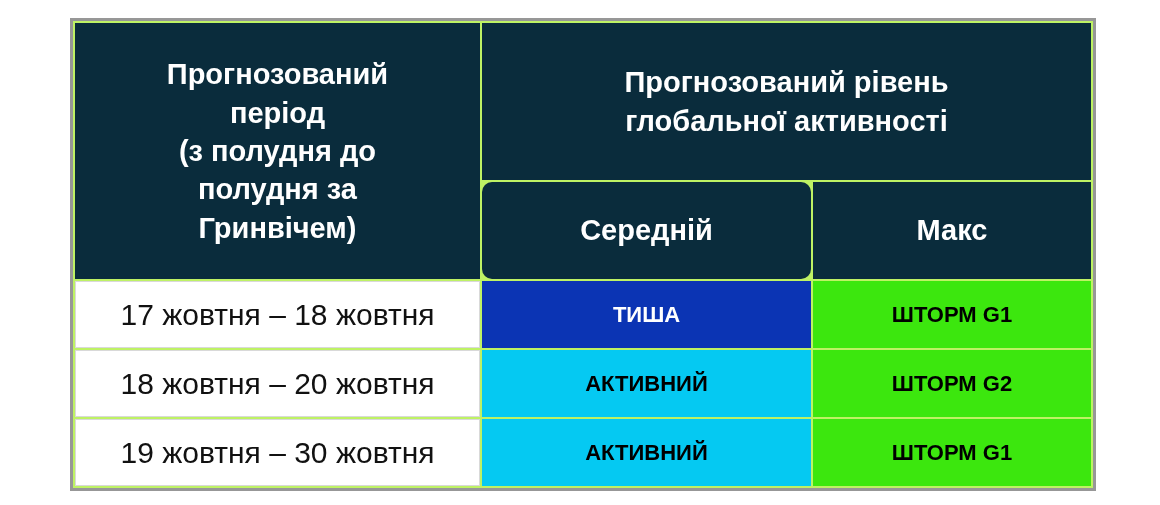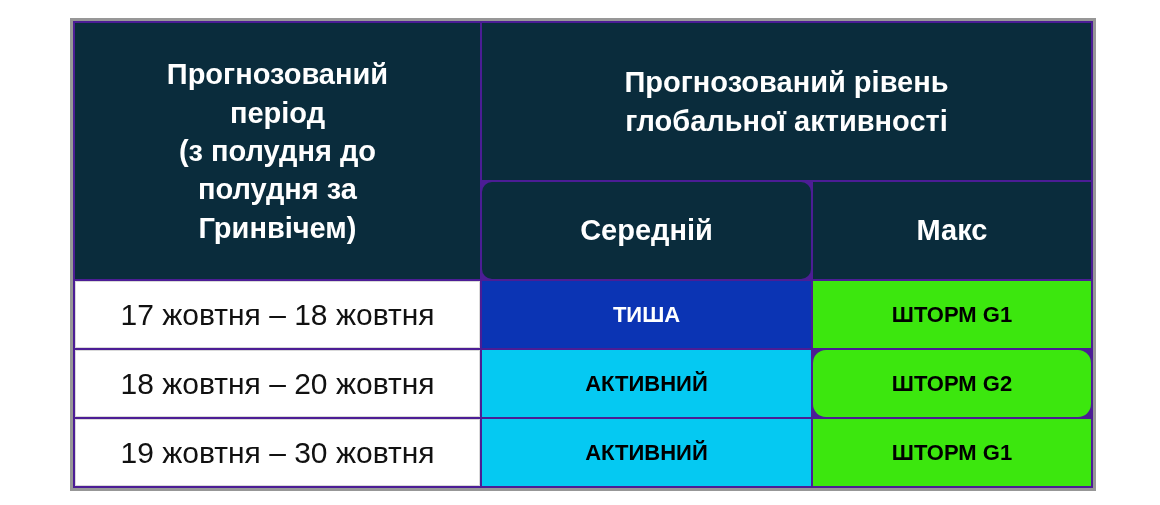--- a/index.html
+++ b/index.html
@@ -11,21 +11,21 @@
   }
   .stage { position: relative; width: 1160px; height: 505px; }
 
   table.forecast {
     position: absolute;
     left: 70px; top: 18px;
     width: 1022px; height: 473px;
     border: 3px solid #979797;
     border-collapse: separate;
     border-spacing: 2px;
-    background: #4c1d95;
+    background: #bef264;
     table-layout: fixed;
   }
   col.c1 { width: 405px; }
   col.c2 { width: 329px; }
   col.c3 { width: 278px; }
 
   th, td {
     text-align: center;
     vertical-align: middle;
     overflow: hidden;
@@ -90,21 +90,21 @@
 
       <tr class="row-data">
         <td class="period">17 жовтня – 18 жовтня</td>
         <td class="status" style="background-color: rgb(11, 52, 180); color: rgb(255, 255, 255);">ТИША</td>
         <td class="status" style="background-color: rgb(60, 231, 14); color: rgb(0, 0, 0);">ШТОРМ G1</td>
       </tr>
 
       <tr class="row-data">
         <td class="period">18 жовтня – 20 жовтня</td>
         <td class="status" style="background-color: rgb(5, 201, 242); color: rgb(0, 0, 0);">АКТИВНИЙ</td>
-        <td class="status" style="background-color: rgb(60, 231, 14); color: rgb(0, 0, 0); border-radius: 13px;">ШТОРМ G2</td>
+        <td class="status" style="background-color: rgb(60, 231, 14); color: rgb(0, 0, 0);">ШТОРМ G2</td>
       </tr>
 
       <tr class="row-data">
         <td class="period">19 жовтня – 30 жовтня</td>
         <td class="status" style="background-color: rgb(5, 201, 242); color: rgb(0, 0, 0);">АКТИВНИЙ</td>
         <td class="status" style="background-color: rgb(60, 231, 14); color: rgb(0, 0, 0);">ШТОРМ G1</td>
       </tr>
     </tbody>
   </table>
 </div>

